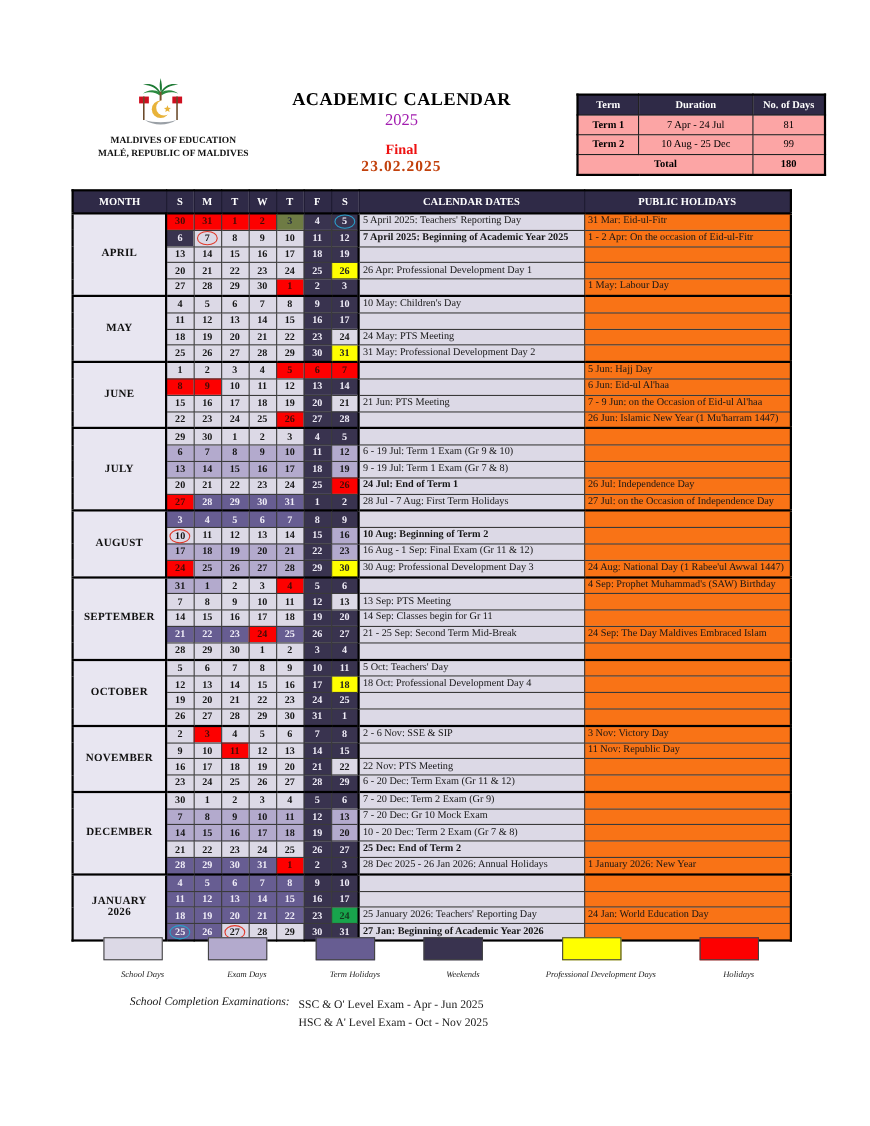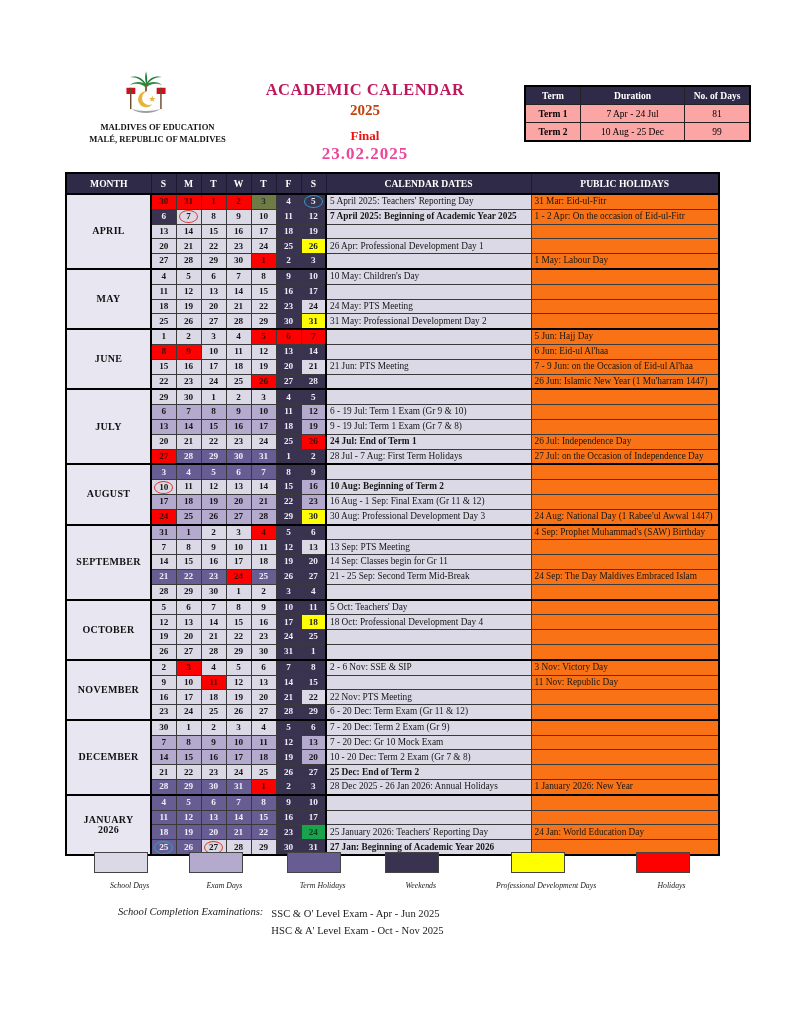--- a/index.html
+++ b/index.html
@@ -3,24 +3,24 @@
 <meta charset="utf-8">
 <style>
   html,body{margin:0;padding:0;}
   body{width:791px;height:1024px;background:#ffffff;font-family:"Liberation Serif",serif;position:relative;overflow:hidden;}
   .abs{position:absolute;}
 
   
   .emblem{left:116px;top:70px;width:60px;height:48px;text-align:center;}
   .ministry{left:55px;top:121px;width:205px;text-align:center;font-weight:bold;font-size:8.6px;line-height:1.45;color:#111;}
   .title-block{left:240px;top:80px;width:250px;text-align:center;}
-  .title-1{font-size:16.5px;font-weight:bold;color:#be185d;letter-spacing:.5px;}
-  .title-2{font-size:15px;font-weight:bold;color:#c2410c;margin-top:2px;}
+  .title-1{font-size:16.5px;font-weight:bold;color:#000000;letter-spacing:.5px;}
+  .title-2{font-size:15px;font-weight:normal;color:#a21caf;margin-top:2px;}
   .title-status{font-size:13px;font-weight:bold;color:#ee1111;margin-top:9px;}
-  .title-date{font-size:17px;font-weight:bold;color:#ec4899;letter-spacing:1px;}
+  .title-date{font-size:14px;font-weight:bold;color:#c2410c;letter-spacing:1px;}
 
   
   .term-tbl{left:524px;top:85px;border-collapse:collapse;font-size:9.5px;}
   .term-tbl th,.term-tbl td{border:1px solid #222;padding:1px 3px;height:15px;}
   .term-tbl{border:2px solid #000;}
   .term-tbl th{background:#2f2a47;color:#fff;font-weight:bold;}
   .term-tbl td{background:#fca5a5;text-align:center;}
   .term-tbl .bold{font-weight:bold;}
 
   
@@ -103,20 +103,24 @@
   <tbody>
       <tr>
         <td class="bold">Term 1</td>
         <td>7 Apr - 24 Jul</td>
         <td>81</td>
       </tr>
       <tr>
         <td class="bold">Term 2</td>
         <td>10 Aug - 25 Dec</td>
         <td>99</td>
+      </tr>
+      <tr>
+        <td colspan="2" class="bold">Total</td>
+        <td class="bold">180</td>
       </tr>
     </tbody>
 </table>
 
 <table class="cal-tbl abs">
   <colgroup>
     <col style="width:85px">
       <col style="width:25px">
       <col style="width:25px">
       <col style="width:25px">

